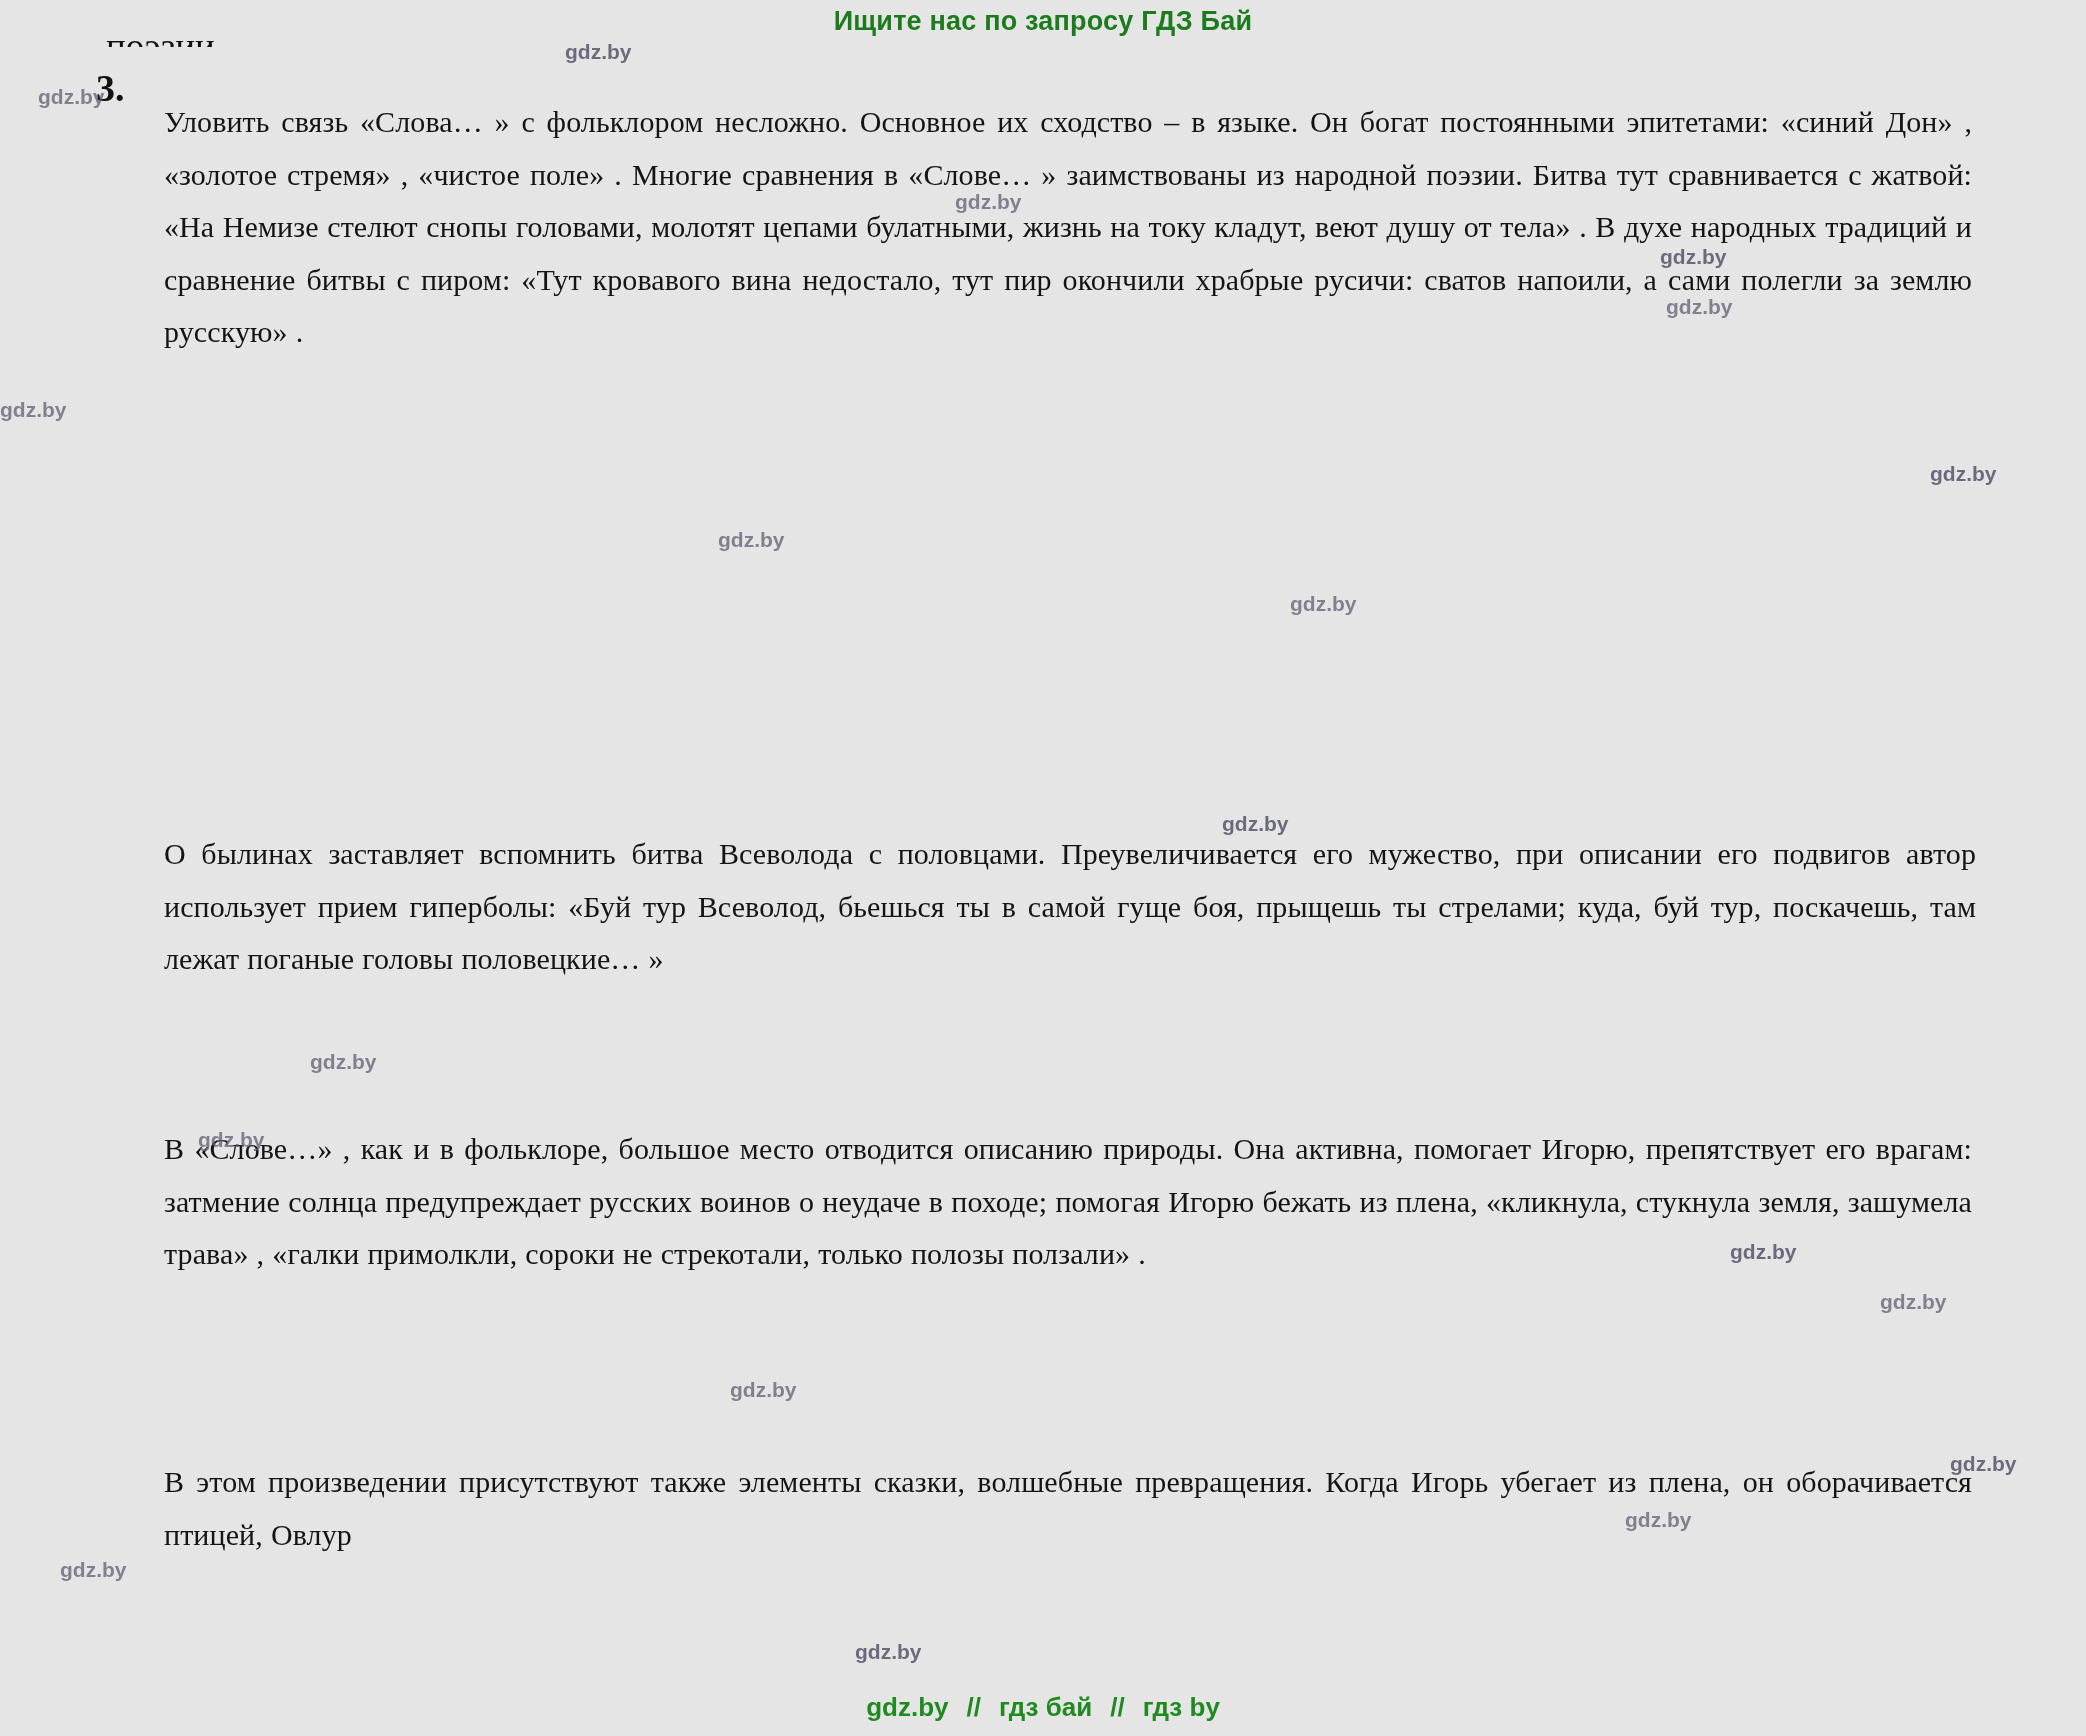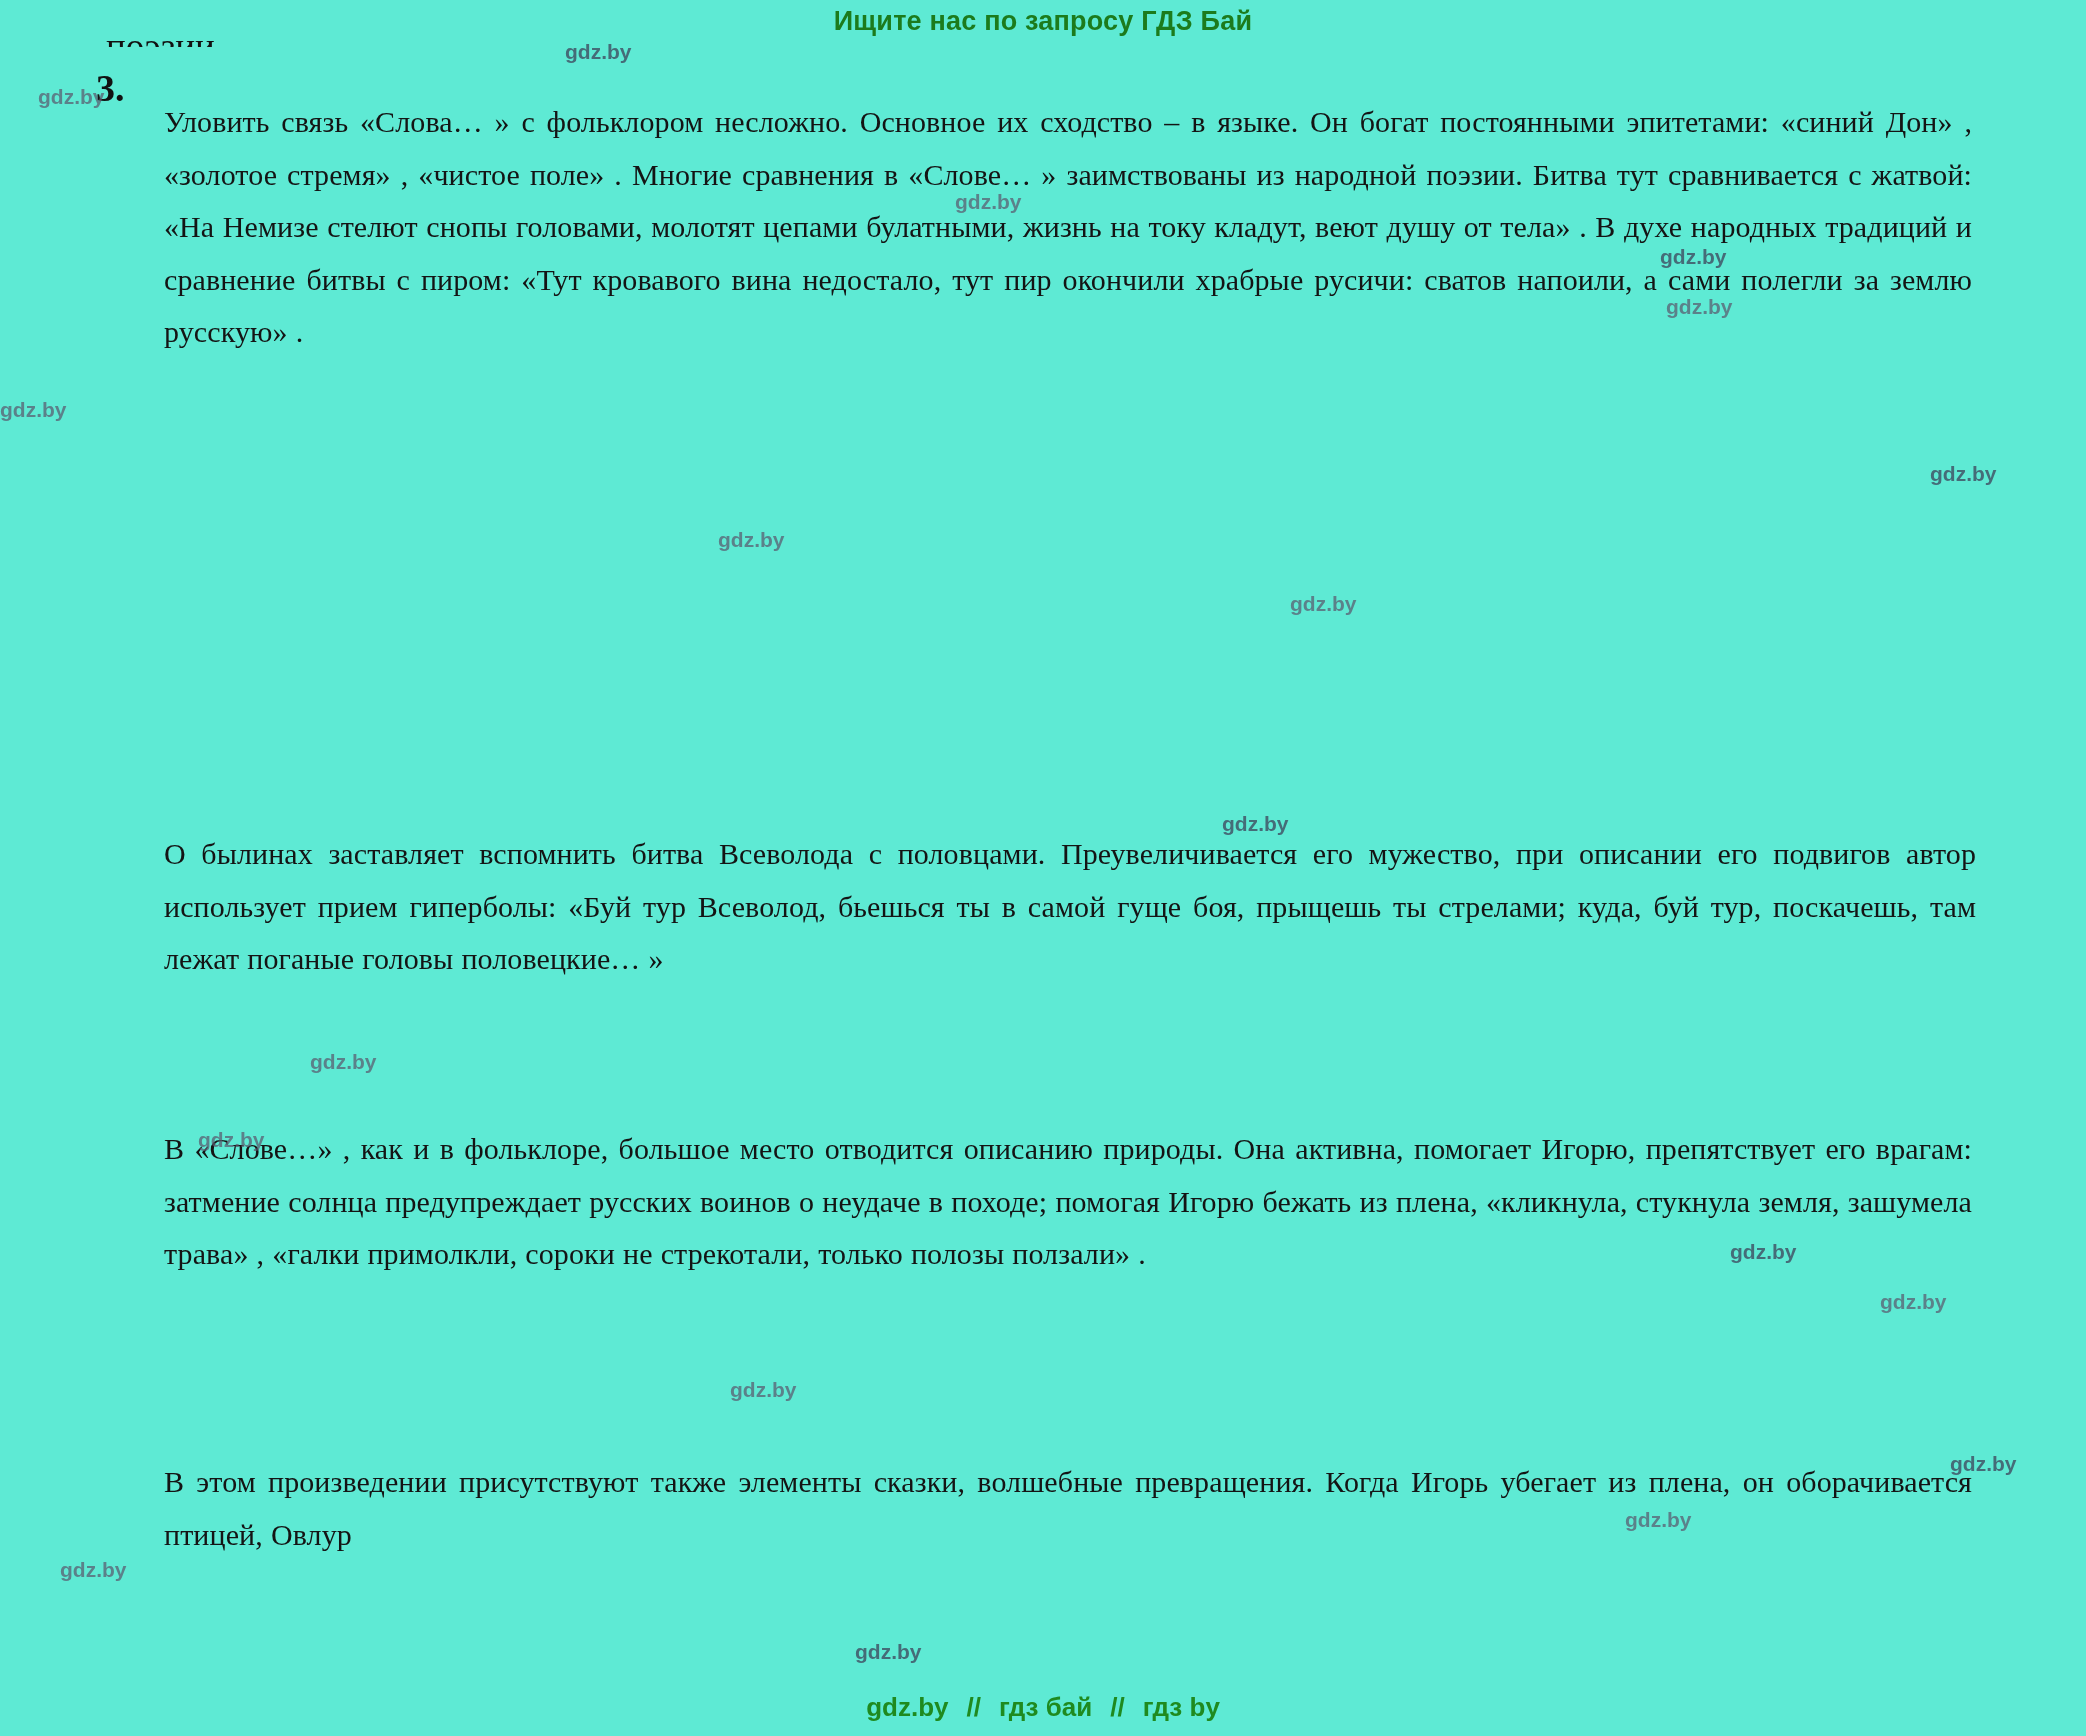--- a/index.html
+++ b/index.html
@@ -11,21 +11,21 @@
     width: 2086px;
     height: 1736px;
     position: relative;
     font-family: "Liberation Serif", serif;
     overflow: hidden;
   }
 
   .page {
     position: absolute;
     inset: 0;
-    background: #5eead4;
+    background: #e5e5e5;
     text-decoration: underline;
   }
 
   
   .top-banner {
     position: absolute;
     top: 0;
     left: 0;
     width: 100%;
     height: 42px;

